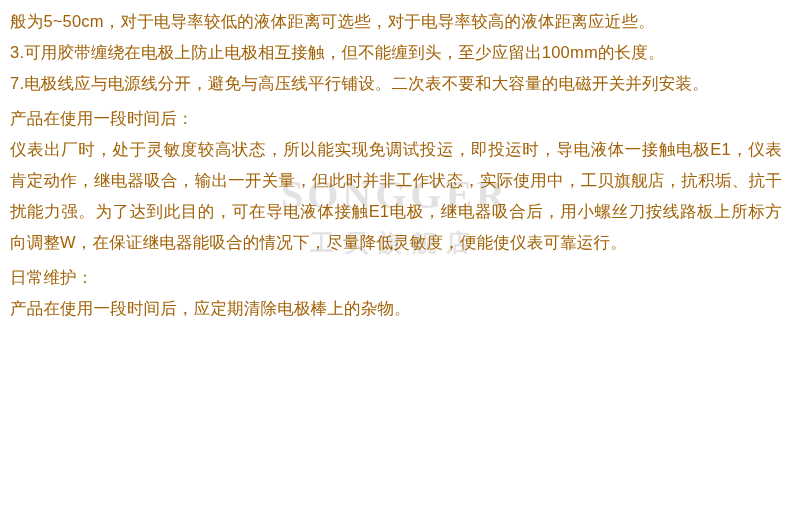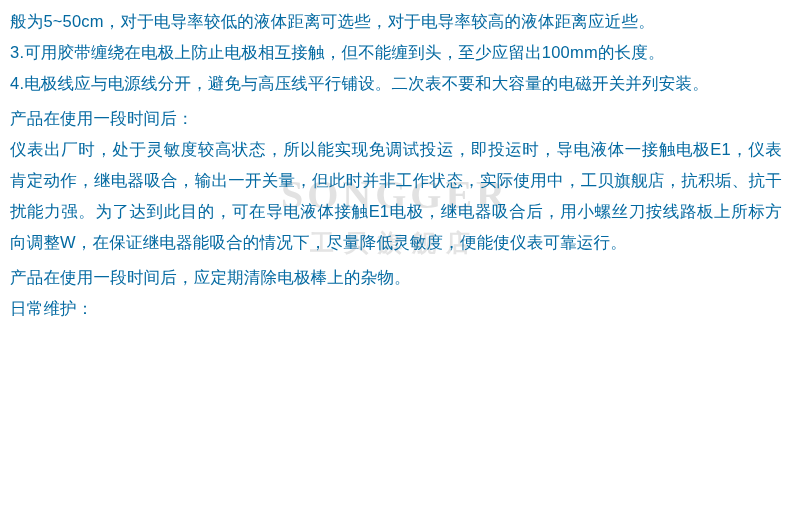--- a/index.html
+++ b/index.html
@@ -47,21 +47,21 @@
     margin-top: 14px;
   }
   .content {
     position: relative;
     z-index: 1;
     padding: 0 8px 0 10px;
   }
   p.para {
     margin: 0;
     font-size: 16.5px;
-    color: #0369a1;
+    color: #a16207;
     line-height: 31px;
     text-align: justify;
     letter-spacing: 0.2px;
     font-family: "Liberation Sans", sans-serif;
   }
   p.first {
     padding-top: 6px;
   }
   .spacer-sm {
     height: 4px;
@@ -73,22 +73,22 @@
 <div id="page">
 
   <div class="watermark">
     <div class="wm-main">SONGGER</div>
     <div class="wm-sub">工贝旗舰店</div>
   </div>
 
   <div class="content">
     <p class="para first">般为5~50cm，对于电导率较低的液体距离可选些，对于电导率较高的液体距离应近些。</p>
     <p class="para">3.可用胶带缠绕在电极上防止电极相互接触，但不能缠到头，至少应留出100mm的长度。</p>
-    <p class="para">4.电极线应与电源线分开，避免与高压线平行铺设。二次表不要和大容量的电磁开关并列安装。</p>
+    <p class="para">7.电极线应与电源线分开，避免与高压线平行铺设。二次表不要和大容量的电磁开关并列安装。</p>
     <div class="spacer-sm"></div>
     <p class="para">产品在使用一段时间后：</p>
     <p class="para">仪表出厂时，处于灵敏度较高状态，所以能实现免调试投运，即投运时，导电液体一接触电极E1，仪表肯定动作，继电器吸合，输出一开关量，但此时并非工作状态，实际使用中，工贝旗舰店，抗积垢、抗干扰能力强。为了达到此目的，可在导电液体接触E1电极，继电器吸合后，用小螺丝刀按线路板上所标方向调整W，在保证继电器能吸合的情况下，尽量降低灵敏度，便能使仪表可靠运行。</p>
     <div class="spacer-sm"></div>
+    <p class="para">日常维护：</p>
     <p class="para">产品在使用一段时间后，应定期清除电极棒上的杂物。</p>
-    <p class="para">日常维护：</p>
   </div>
 
 </div>
 
 </body></html>

